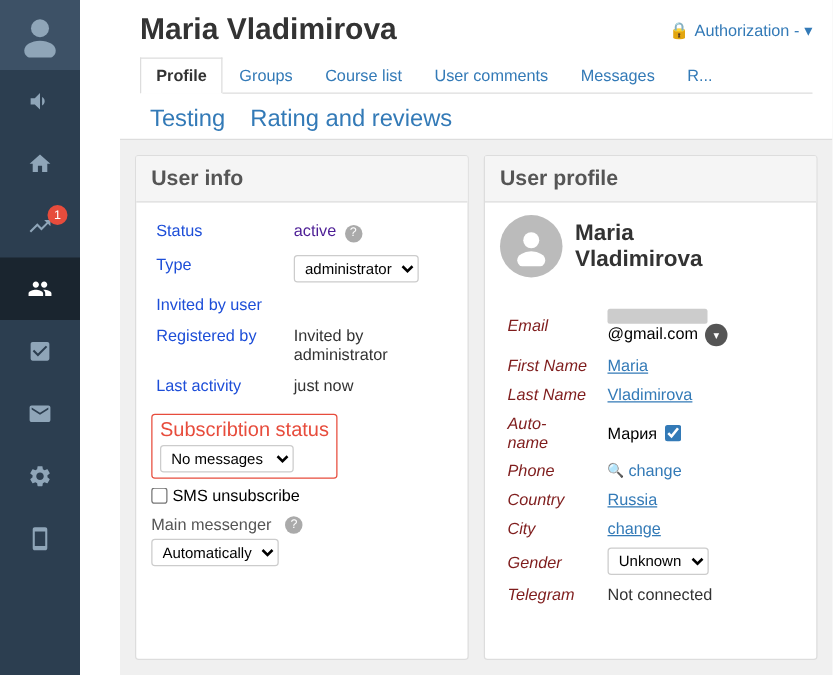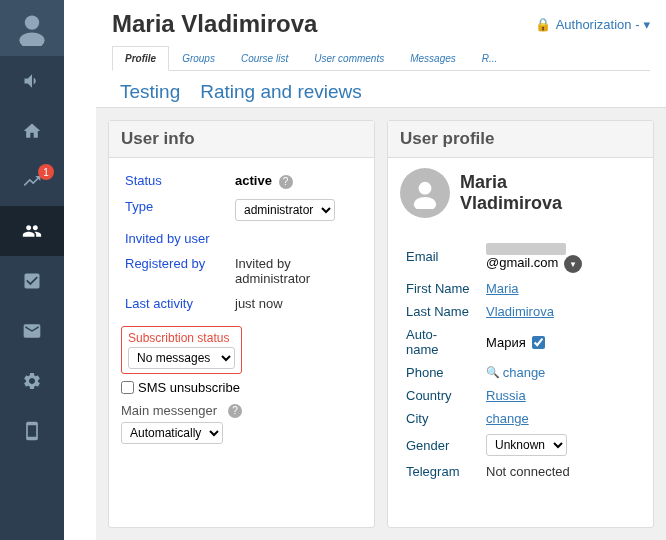--- a/index.html
+++ b/index.html
@@ -90,25 +90,24 @@
     .tabs-row {
       display: flex;
       gap: 0;
       align-items: flex-end;
       flex-wrap: wrap;
     }
     .tab {
       padding: 6px 12px;
       color: #337ab7;
       cursor: pointer;
-      font-size: 10px;
+      font-size: 13px;
       border: 1px solid transparent;
       border-bottom: none;
       text-decoration: none;
-      font-style: italic;
     }
     .tab.active-tab {
       color: #333;
       background: #fff;
       border-color: #ddd;
       border-bottom: 1px solid #fff;
       font-weight: bold;
       margin-bottom: -1px;
       z-index: 1;
     }
@@ -166,22 +165,22 @@
     }
     .info-table .label-cell {
       color: #1d4ed8;
       width: 110px;
       white-space: nowrap;
     }
     .info-table .value-cell {
       color: #333;
     }
     .status-active {
-      color: #000000;
-      font-weight: bold;
+      color: #4c1d95;
+      font-weight: normal;
     }
     .help-icon {
       display: inline-block;
       width: 14px;
       height: 14px;
       border-radius: 50%;
       background: #aaa;
       color: #fff;
       font-size: 10px;
       text-align: center;
@@ -200,21 +199,21 @@
 
     .subscription-box {
       border: 1px solid #e74c3c;
       border-radius: 3px;
       padding: 4px 6px;
       margin-top: 2px;
       display: inline-block;
     }
     .subscription-label {
       color: #e74c3c;
-      font-size: 12px;
+      font-size: 16px;
       display: block;
       margin-bottom: 2px;
     }
 
     .checkbox-row {
       display: flex;
       align-items: center;
       gap: 4px;
       margin-top: 6px;
     }
@@ -260,23 +259,24 @@
     .profile-table {
       width: 100%;
       border-collapse: collapse;
     }
     .profile-table tr td {
       padding: 4px 6px;
       vertical-align: middle;
       font-size: 13px;
     }
     .profile-table .plabel {
-      color: #0c4a6e;
+      color: #7f1d1d;
       width: 80px;
       white-space: nowrap;
+      font-style: italic;
     }
     .profile-table .pvalue {
       color: #337ab7;
     }
     .profile-table .pvalue-plain {
       color: #333;
     }
     .email-blur {
       display: inline-block;
       background: #ccc;

